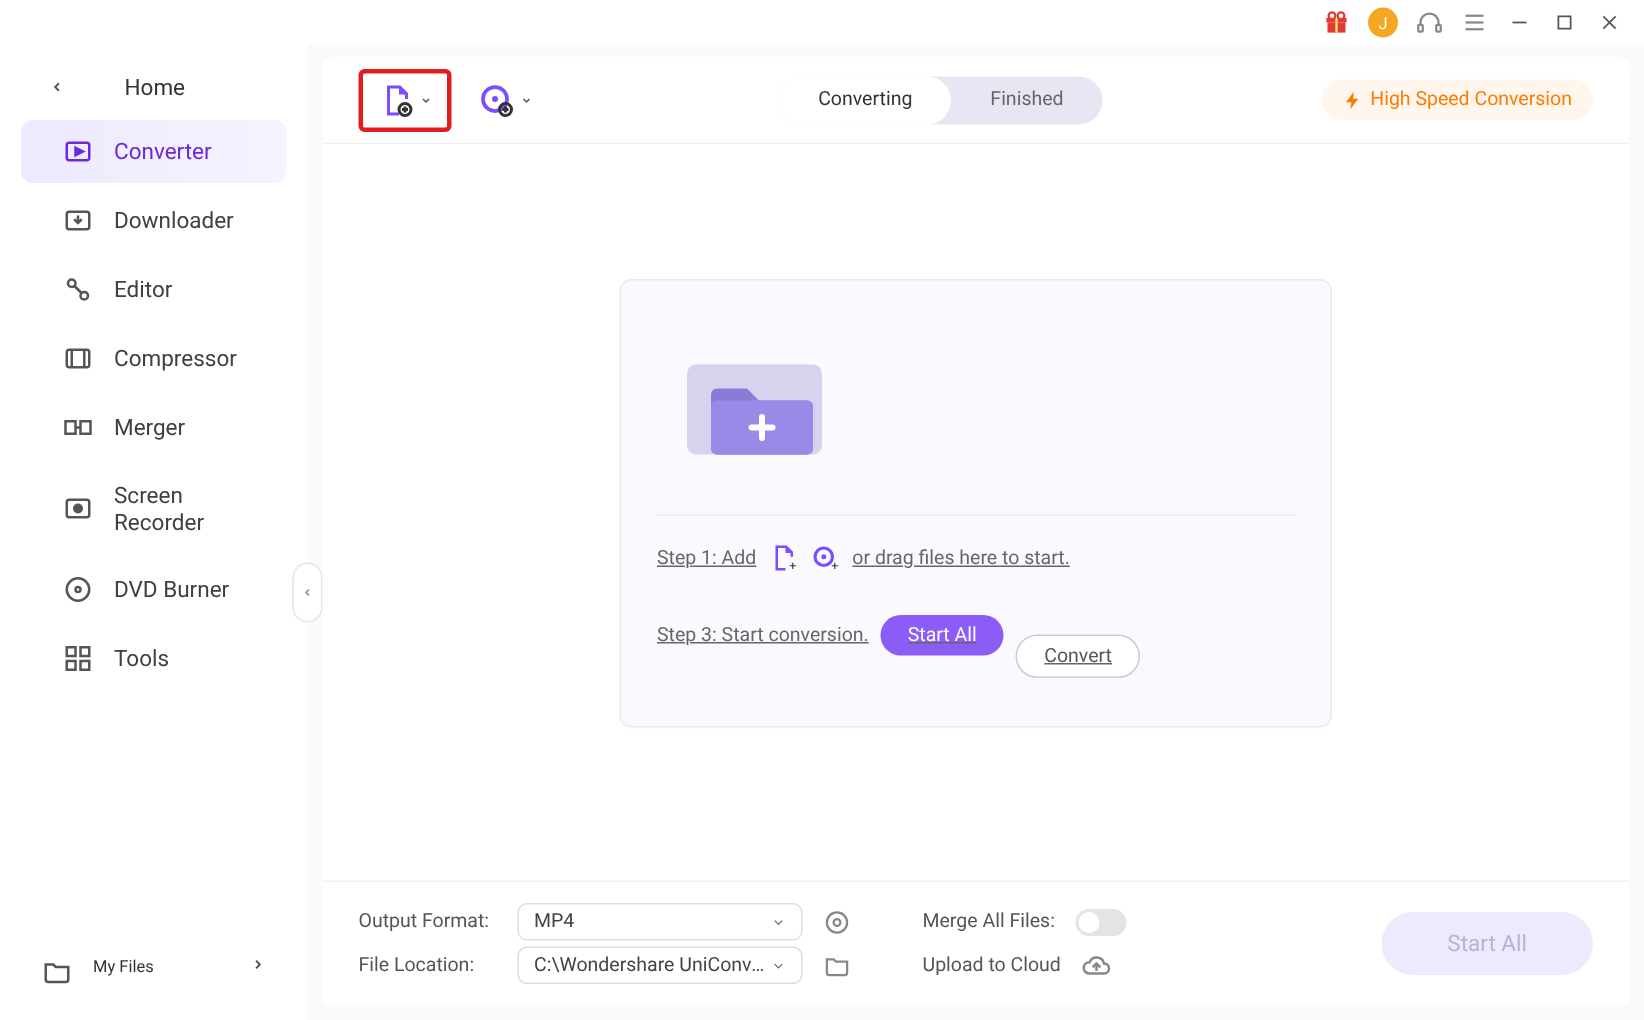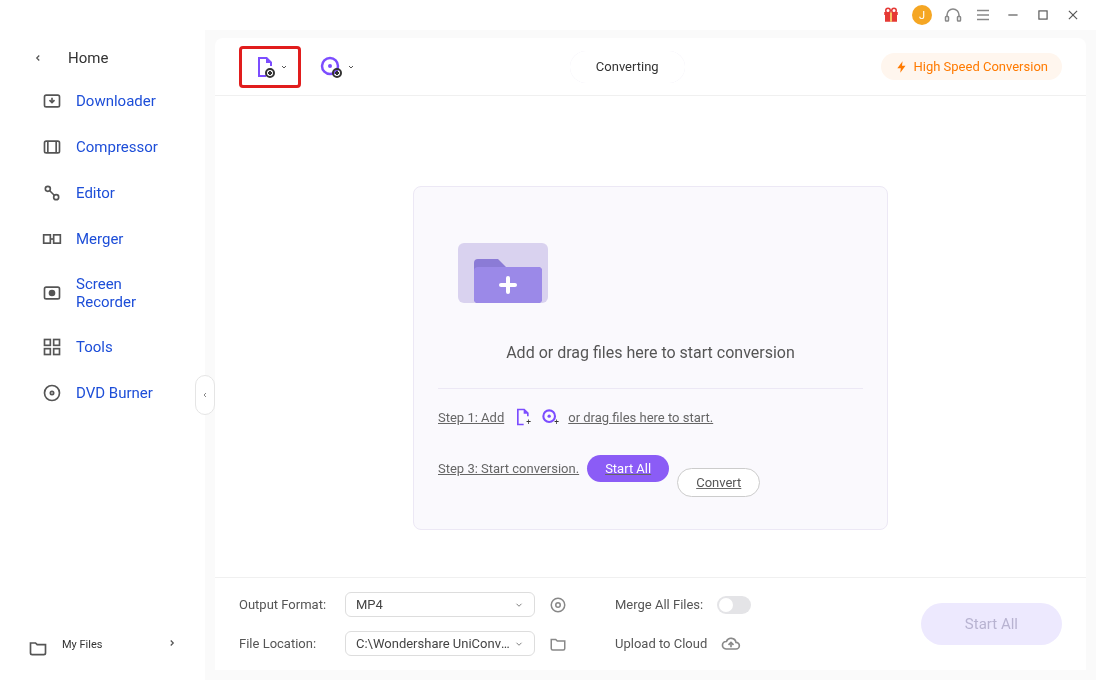--- a/index.html
+++ b/index.html
@@ -5,22 +5,22 @@
 * { margin: 0; padding: 0; box-sizing: border-box; font-family: -apple-system, BlinkMacSystemFont, "Segoe UI", Roboto, sans-serif; }
 body { width: 1096px; height: 680px; background: #fff; overflow: hidden; }
 
 .titlebar { height: 30px; display: flex; justify-content: flex-end; align-items: center; gap: 12px; padding-right: 14px; }
 .titlebar .icon { width: 18px; height: 18px; display: flex; align-items: center; justify-content: center; }
 .avatar-circle { width: 20px; height: 20px; border-radius: 50%; background: #f5a623; color: #fff; font-size: 11px; display: flex; align-items: center; justify-content: center; }
 
 .main-wrap { display: flex; height: 650px; }
 
 .sidebar { width: 205px; background: #fff; display: flex; flex-direction: column; padding: 8px 0; position: relative; }
-.sidebar-home { display: flex; align-items: center; gap: 20px; padding: 10px 28px; font-size: 15px; color: #333; }
-.sidebar-item { display: flex; align-items: center; gap: 14px; padding: 11px 28px; font-size: 15px; color: #1d4ed8; cursor: pointer; border-radius: 8px; margin: 2px 14px; }
+.sidebar-home { display: flex; align-items: center; gap: 35px; padding: 10px 28px; font-size: 15px; color: #333; }
+.sidebar-item { display: flex; align-items: center; gap: 14px; padding: 11px 28px; font-size: 15px; color: #404040; cursor: pointer; border-radius: 8px; margin: 2px 14px; }
 .sidebar-item.active { background: linear-gradient(90deg, #ede9fe 0%, #f5f3ff 100%); color: #6d28d9; }
 .sidebar-icon { width: 20px; height: 20px; display: flex; align-items: center; justify-content: center; }
 .sidebar-bottom { margin-top: auto; padding: 14px 28px; display: flex; align-items: flex-start; gap: 14px; font-size: 11px; color: #333; }
 .sidebar-bottom .chev { margin-left: auto; }
 .collapse-handle { position: absolute; right: -10px; top: 345px; width: 20px; height: 40px; background: #fff; border: 1px solid #e5e5e5; border-radius: 10px; display: flex; align-items: center; justify-content: center; font-size: 10px; color: #666; }
 
 .content { flex: 1; background: #fafafa; display: flex; flex-direction: column; }
 
 .toolbar { height: 58px; background: #fff; display: flex; align-items: center; padding: 0 24px; border-bottom: 1px solid #f0f0f0; margin: 8px 10px 0 10px; border-radius: 8px 8px 0 0; }
 .tool-btn { display: flex; align-items: center; gap: 4px; padding: 6px 10px; cursor: pointer; margin-right: 8px; }
@@ -34,21 +34,21 @@
 
 .dropzone { width: 475px; border: 1px solid #ece8f5; border-radius: 8px; background: #faf9fd; padding: 36px 24px 20px 24px; text-align: center; }
 .dz-folder { margin: 0 auto 20px auto; }
 .dz-text { font-size: 16px; color: #555; margin-bottom: 26px; }
 .steps { text-align: left; border-top: 1px solid #ece8f5; padding-top: 18px; }
 .step-row { display: flex; align-items: center; gap: 8px; font-size: 13px; color: #666; margin-bottom: 12px; text-decoration: underline; }
 .btn-primary { background: #8b5cf6; color: #fff; border: none; border-radius: 16px; padding: 6px 18px; font-size: 13px; cursor: pointer; }
 .btn-secondary { background: #fff; color: #555; border: 1px solid #ccc; border-radius: 16px; padding: 6px 18px; font-size: 13px; cursor: pointer; margin-top: 29px; }
 
 .footer { background: #fff; margin: 0 10px 10px 10px; padding: 14px 24px; border-top: 1px solid #f0f0f0; display: flex; align-items: center; }
-.footer-left { display: flex; flex-direction: column; gap: 14px; }
+.footer-left { display: flex; flex-direction: column; gap: 4px; }
 .footer-row { display: flex; align-items: center; gap: 14px; font-size: 13px; color: #555; }
 .footer-label { width: 92px; }
 .select-box { border: 1px solid #ddd; border-radius: 6px; padding: 4px 10px; width: 190px; display: flex; justify-content: space-between; align-items: center; font-size: 13px; color: #444; cursor: pointer; }
 .toggle { width: 34px; height: 18px; background: #e4e4e7; border-radius: 9px; position: relative; cursor: pointer; }
 .toggle::after { content: ''; width: 14px; height: 14px; background: #fff; border-radius: 50%; position: absolute; left: 2px; top: 2px; }
 .start-all-btn { margin-left: auto; background: #ede9fe; color: #b8b3d1; border: none; border-radius: 22px; padding: 12px 44px; font-size: 15px; cursor: pointer; }
 
 svg { display: block; }
 </style>
 </head>
@@ -102,95 +102,104 @@
   <div class="sidebar">
     <div class="sidebar-home">
       <span class="sidebar-icon">
         <svg width="10" height="10" viewBox="0 0 24 24" fill="none" stroke="#555" stroke-width="3">
             <polyline points="15 18 9 12 15 6"></polyline>
           </svg>
       </span>
       <span>Home</span>
     </div>
 
+    <div class="sidebar-item active">
+      <span class="sidebar-icon">
+        <svg width="20" height="20" viewBox="0 0 24 24" fill="none" stroke="#6d28d9" stroke-width="2">
+            <rect x="3" y="5" width="18" height="14" rx="2"></rect>
+            <polygon points="10,9 16,12 10,15" fill="#6d28d9"></polygon>
+          </svg>
+      </span>
+      <span>Converter</span>
+    </div>
 
     <div class="sidebar-item">
       <span class="sidebar-icon">
         <svg width="20" height="20" viewBox="0 0 24 24" fill="none" stroke="#555" stroke-width="2">
             <rect x="3" y="5" width="18" height="14" rx="2"></rect>
             <line x1="12" y1="8" x2="12" y2="14"></line>
             <polyline points="9,11 12,14 15,11"></polyline>
           </svg>
       </span>
       <span>Downloader</span>
     </div>
 
     <div class="sidebar-item">
       <span class="sidebar-icon">
         <svg width="20" height="20" viewBox="0 0 24 24" fill="none" stroke="#555" stroke-width="2">
+            <circle cx="7" cy="7" r="3"></circle>
+            <circle cx="17" cy="17" r="3"></circle>
+            <line x1="9" y1="9" x2="15" y2="15"></line>
+          </svg>
+      </span>
+      <span>Editor</span>
+    </div>
+
+    <div class="sidebar-item">
+      <span class="sidebar-icon">
+        <svg width="20" height="20" viewBox="0 0 24 24" fill="none" stroke="#555" stroke-width="2">
             <rect x="3" y="5" width="18" height="14" rx="2"></rect>
             <line x1="7" y1="5" x2="7" y2="19"></line>
             <line x1="17" y1="5" x2="17" y2="19"></line>
           </svg>
       </span>
       <span>Compressor</span>
     </div>
 
     <div class="sidebar-item">
       <span class="sidebar-icon">
         <svg width="20" height="20" viewBox="0 0 24 24" fill="none" stroke="#555" stroke-width="2">
-            <circle cx="7" cy="7" r="3"></circle>
-            <circle cx="17" cy="17" r="3"></circle>
-            <line x1="9" y1="9" x2="15" y2="15"></line>
-          </svg>
-      </span>
-      <span>Editor</span>
-    </div>
-
-    <div class="sidebar-item">
-      <span class="sidebar-icon">
-        <svg width="20" height="20" viewBox="0 0 24 24" fill="none" stroke="#555" stroke-width="2">
             <rect x="2" y="7" width="8" height="10"></rect>
             <rect x="14" y="7" width="8" height="10"></rect>
             <line x1="10" y1="12" x2="14" y2="12"></line>
           </svg>
       </span>
       <span>Merger</span>
     </div>
 
     <div class="sidebar-item">
       <span class="sidebar-icon">
         <svg width="20" height="20" viewBox="0 0 24 24" fill="none" stroke="#555" stroke-width="2">
             <rect x="3" y="5" width="18" height="14" rx="2"></rect>
             <circle cx="12" cy="12" r="3" fill="#555"></circle>
           </svg>
       </span>
       <span>Screen Recorder</span>
+    </div>
+
+    <div class="sidebar-item">
+      <span class="sidebar-icon">
+        <svg width="20" height="20" viewBox="0 0 24 24" fill="none" stroke="#555" stroke-width="2">
+            <circle cx="12" cy="12" r="9"></circle>
+            <circle cx="12" cy="12" r="2"></circle>
+          </svg>
+      </span>
+      <span>DVD Burner</span>
     </div>
 
     <div class="sidebar-item">
       <span class="sidebar-icon">
         <svg width="20" height="20" viewBox="0 0 24 24" fill="none" stroke="#555" stroke-width="2">
             <rect x="3" y="3" width="7" height="7"></rect>
             <rect x="14" y="3" width="7" height="7"></rect>
             <rect x="3" y="14" width="7" height="7"></rect>
             <rect x="14" y="14" width="7" height="7"></rect>
           </svg>
       </span>
       <span>Tools</span>
-    </div>
-
-    <div class="sidebar-item">
-      <span class="sidebar-icon">
-        <svg width="20" height="20" viewBox="0 0 24 24" fill="none" stroke="#555" stroke-width="2">
-            <circle cx="12" cy="12" r="9"></circle>
-            <circle cx="12" cy="12" r="2"></circle>
-          </svg>
-      </span>
-      <span>DVD Burner</span>
     </div>
 
     <div class="sidebar-bottom">
       <span class="sidebar-icon">
         <svg width="20" height="20" viewBox="0 0 24 24" fill="none" stroke="#555" stroke-width="2">
             <path d="M3 6h6l2 2h10v10a2 2 0 0 1-2 2H5a2 2 0 0 1-2-2V6z"></path>
           </svg>
       </span>
       <span>My Files</span>
       <span class="chev">
@@ -233,20 +242,21 @@
           </svg>
         <span>
             <svg width="8" height="8" viewBox="0 0 24 24" fill="none" stroke="#555" stroke-width="3">
               <polyline points="6 9 12 15 18 9"></polyline>
             </svg>
           </span>
       </div>
 
       <div class="tabs">
         <div class="tab active">Converting</div>
+        <div class="tab">Finished</div>
       </div>
 
       <div class="hsc-badge">
         <span>
           <svg width="14" height="14" viewBox="0 0 24 24">
               <path d="M13 2L4 14h6l-1 8 9-12h-6l1-8z" fill="#ff7a00"></path>
             </svg>
         </span>
         <span>High Speed Conversion</span>
       </div>
@@ -256,21 +266,20 @@
       <div class="dropzone">
         <div class="dz-folder">
           <svg width="140" height="100" viewBox="0 0 140 100">
             <rect x="20" y="20" width="90" height="60" rx="6" fill="#d9d2ef"></rect>
             <path d="M40 36 h20 l8 8 h32 a4 4 0 0 1 4 4 v28 a4 4 0 0 1-4 4 H40 a4 4 0 0 1-4-4 V40 a4 4 0 0 1 4-4z" fill="#8b7bd6"></path>
             <path d="M40 44 h60 a4 4 0 0 1 4 4 v28 a4 4 0 0 1-4 4 H40 a4 4 0 0 1-4-4 V48 a4 4 0 0 1 4-4z" fill="#9b89e8"></path>
             <line x1="70" y1="55" x2="70" y2="69" stroke="#fff" stroke-width="4" stroke-linecap="round"></line>
             <line x1="63" y1="62" x2="77" y2="62" stroke="#fff" stroke-width="4" stroke-linecap="round"></line>
           </svg>
         </div>
-        <div class="dz-text">Add or drag files here to start conversion</div>
         <div class="steps">
           <div class="step-row">
             <span>Step 1: Add</span>
             <span>
                 <svg width="20" height="20" viewBox="0 0 24 24">
                   <path d="M6 2h9l5 5v4h-2V8h-4V4H8v16h6v2H6V2z" fill="#7c4dff"></path>
                   <text x="17" y="22" font-size="10" fill="#333">+</text>
                 </svg>
               </span>
             <span>

